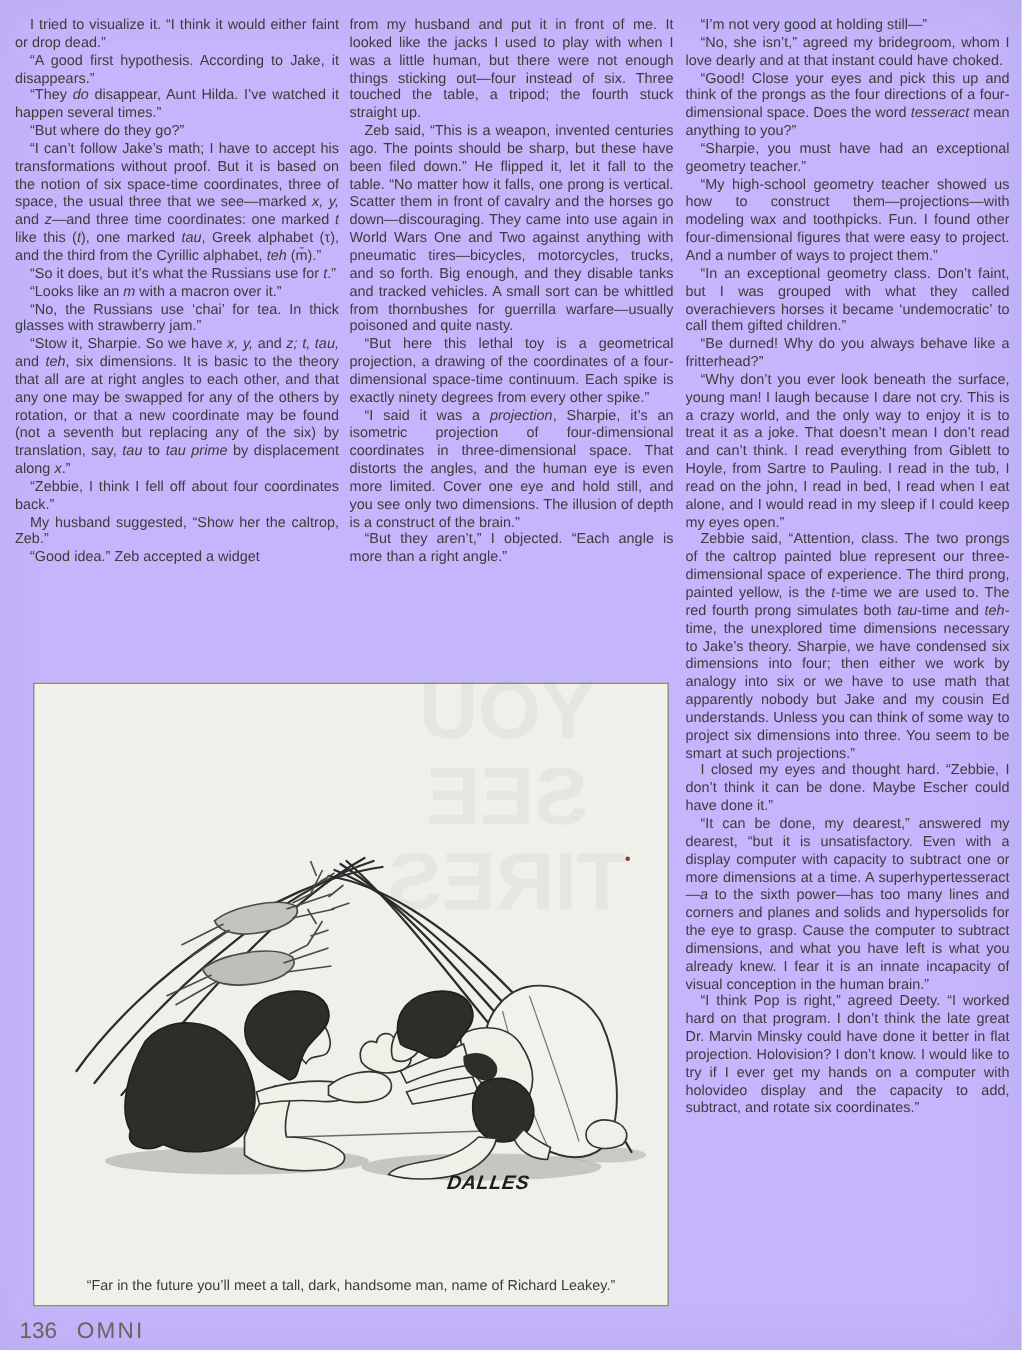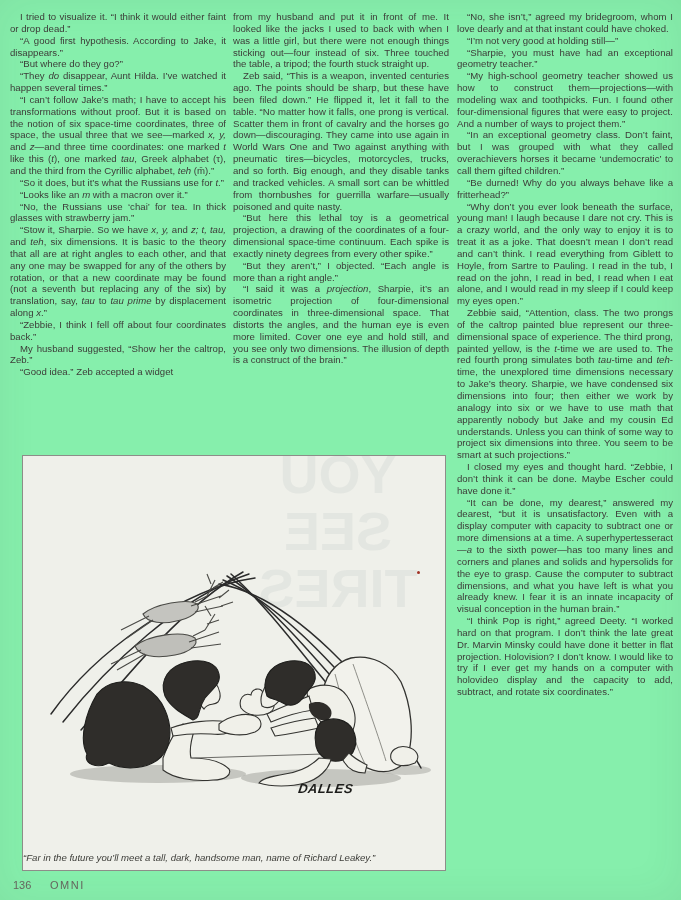--- a/index.html
+++ b/index.html
@@ -1,18 +1,18 @@
 <!DOCTYPE html>
 <html><head>
 <meta charset="utf-8">
 <style>
   html,body{margin:0;padding:0;}
   .page{
     position:relative; width:681px; height:900px;
-    background:#86efac; overflow:hidden;
+    background:#c4b5fd; overflow:hidden;
     font-family:"Liberation Sans", sans-serif;
     color:#3c3c38;
     box-shadow: inset 0 0 40px rgba(60,60,50,0.07);
   }
   .col{
     position:absolute; top:11px; width:216px;
     font-size:9.6px; line-height:11.85px;
     text-align:justify; overflow:hidden;
     letter-spacing:0.02px;
   }
@@ -32,57 +32,58 @@
     text-align:center; color:#3e5560; opacity:0.06;
     pointer-events:none; user-select:none;
   }
   .cartoon-svg{position:absolute; left:0; top:0;}
   .red-dot{
     position:absolute; left:394px; top:115px; width:3px; height:3px;
     border-radius:50%; background:#a03226;
   }
   .caption{
     position:absolute; left:0; right:0; bottom:7px;
-    font-style:italic; font-size:9.6px; color:#3c3c38;
+    text-align:center; font-size:9.6px; color:#3c3c38;
   }
   .footer{
-    position:absolute; left:13px; top:879px; font-size:11px; color:#65655e;
+    position:absolute; left:13px; top:879px; font-size:15px; color:#65655e;
   }
   .footer .pnum{display:inline-block; width:34px;}
   .footer .mag{letter-spacing:1.5px;}
 </style>
 </head>
 <body>
 
 <div class="page">
 
   <div class="col" id="col1">
       <p class="indent">I tried to visualize it. “I think it would either faint or drop dead.”</p>
       <p class="indent">“A good first hypothesis. According to Jake, it disappears.”</p>
+      <p class="indent">“They <i>do</i> disappear, Aunt Hilda. I’ve watched it happen several times.”</p>
       <p class="indent">“But where do they go?”</p>
-      <p class="indent">“They <i>do</i> disappear, Aunt Hilda. I’ve watched it happen several times.”</p>
       <p class="indent">“I can’t follow Jake’s math; I have to accept his transformations without proof. But it is based on the notion of six space-time coordinates, three of space, the usual three that we see—marked <i>x, y,</i> and <i>z</i>—and three time coordinates: one marked <i>t</i> like this (<i>t</i>), one marked <i>tau</i>, Greek alphabet (τ), and the third from the Cyrillic alphabet, <i>teh</i> (m̄).”</p>
       <p class="indent">“So it does, but it’s what the Russians use for <i>t</i>.”</p>
       <p class="indent">“Looks like an <i>m</i> with a macron over it.”</p>
       <p class="indent">“No, the Russians use ‘chai’ for tea. In thick glasses with strawberry jam.”</p>
       <p class="indent">“Stow it, Sharpie. So we have <i>x, y,</i> and <i>z; t, tau,</i> and <i>teh</i>, six dimensions. It is basic to the theory that all are at right angles to each other, and that any one may be swapped for any of the others by rotation, or that a new coordinate may be found (not a seventh but replacing any of the six) by translation, say, <i>tau</i> to <i>tau prime</i> by displacement along <i>x</i>.”</p>
       <p class="indent">“Zebbie, I think I fell off about four coordinates back.”</p>
       <p class="indent">My husband suggested, “Show her the caltrop, Zeb.”</p>
       <p class="indent">“Good idea.” Zeb accepted a widget</p>
     </div>
   <div class="col" id="col2">
-      <p>from my husband and put it in front of me. It looked like the jacks I used to back with when I was a little girl, but there were not enough things sticking out—four instead of six. Three touched the table, a tripod; the fourth stuck straight up.</p>
+      <p>from my husband and put it in front of me. It looked like the jacks I used to play with when I was a little human, but there were not enough things sticking out—four instead of six. Three touched the table, a tripod; the fourth stuck straight up.</p>
       <p class="indent">Zeb said, “This is a weapon, invented centuries ago. The points should be sharp, but these have been filed down.” He flipped it, let it fall to the table. “No matter how it falls, one prong is vertical. Scatter them in front of cavalry and the horses go down—discouraging. They came into use again in World Wars One and Two against anything with pneumatic tires—bicycles, motorcycles, trucks, and so forth. Big enough, and they disable tanks and tracked vehicles. A small sort can be whittled from thornbushes for guerrilla warfare—usually poisoned and quite nasty.</p>
       <p class="indent">“But here this lethal toy is a geometrical projection, a drawing of the coordinates of a four-dimensional space-time continuum. Each spike is exactly ninety degrees from every other spike.”</p>
+      <p class="indent">“I said it was a <i>projection</i>, Sharpie, it’s an isometric projection of four-dimensional coordinates in three-dimensional space. That distorts the angles, and the human eye is even more limited. Cover one eye and hold still, and you see only two dimensions. The illusion of depth is a construct of the brain.”</p>
       <p class="indent">“But they aren’t,” I objected. “Each angle is more than a right angle.”</p>
-      <p class="indent">“I said it was a <i>projection</i>, Sharpie, it’s an isometric projection of four-dimensional coordinates in three-dimensional space. That distorts the angles, and the human eye is even more limited. Cover one eye and hold still, and you see only two dimensions. The illusion of depth is a construct of the brain.”</p>
     </div>
   <div class="col" id="col3">
+      <p class="indent">“I’m not very good at holding still—”</p>
       <p class="indent">“No, she isn’t,” agreed my bridegroom, whom I love dearly and at that instant could have choked.</p>
-      <p class="indent">“I’m not very good at holding still—”</p>
+      <p class="indent">“Good! Close your eyes and pick this up and think of the prongs as the four directions of a four-dimensional space. Does the word <i>tesseract</i> mean anything to you?”</p>
       <p class="indent">“Sharpie, you must have had an exceptional geometry teacher.”</p>
       <p class="indent">“My high-school geometry teacher showed us how to construct them—projections—with modeling wax and toothpicks. Fun. I found other four-dimensional figures that were easy to project. And a number of ways to project them.”</p>
       <p class="indent">“In an exceptional geometry class. Don’t faint, but I was grouped with what they called overachievers horses it became ‘undemocratic’ to call them gifted children.”</p>
       <p class="indent">“Be durned! Why do you always behave like a fritterhead?”</p>
       <p class="indent">“Why don’t you ever look beneath the surface, young man! I laugh because I dare not cry. This is a crazy world, and the only way to enjoy it is to treat it as a joke. That doesn’t mean I don’t read and can’t think. I read everything from Giblett to Hoyle, from Sartre to Pauling. I read in the tub, I read on the john, I read in bed, I read when I eat alone, and I would read in my sleep if I could keep my eyes open.”</p>
       <p class="indent">Zebbie said, “Attention, class. The two prongs of the caltrop painted blue represent our three-dimensional space of experience. The third prong, painted yellow, is the <i>t</i>-time we are used to. The red fourth prong simulates both <i>tau</i>-time and <i>teh</i>-time, the unexplored time dimensions necessary to Jake’s theory. Sharpie, we have condensed six dimensions into four; then either we work by analogy into six or we have to use math that apparently nobody but Jake and my cousin Ed understands. Unless you can think of some way to project six dimensions into three. You seem to be smart at such projections.”</p>
       <p class="indent">I closed my eyes and thought hard. “Zebbie, I don’t think it can be done. Maybe Escher could have done it.”</p>
       <p class="indent">“It can be done, my dearest,” answered my dearest, “but it is unsatisfactory. Even with a display computer with capacity to subtract one or more dimensions at a time. A superhypertesseract—<i>a</i> to the sixth power—has too many lines and corners and planes and solids and hypersolids for the eye to grasp. Cause the computer to subtract dimensions, and what you have left is what you already knew. I fear it is an innate incapacity of visual conception in the human brain.”</p>
       <p class="indent">“I think Pop is right,” agreed Deety. “I worked hard on that program. I don’t think the late great Dr. Marvin Minsky could have done it better in flat projection. Holovision? I don’t know. I would like to try if I ever get my hands on a computer with holovideo display and the capacity to add, subtract, and rotate six coordinates.”</p>
     </div>

